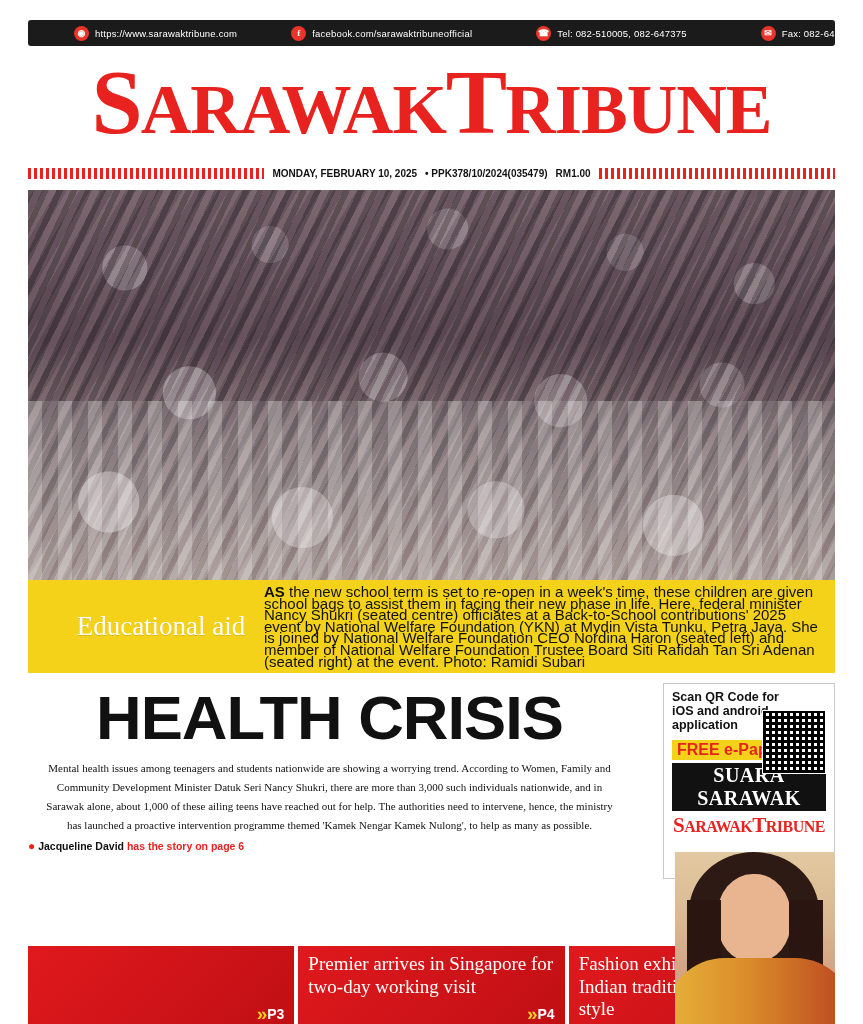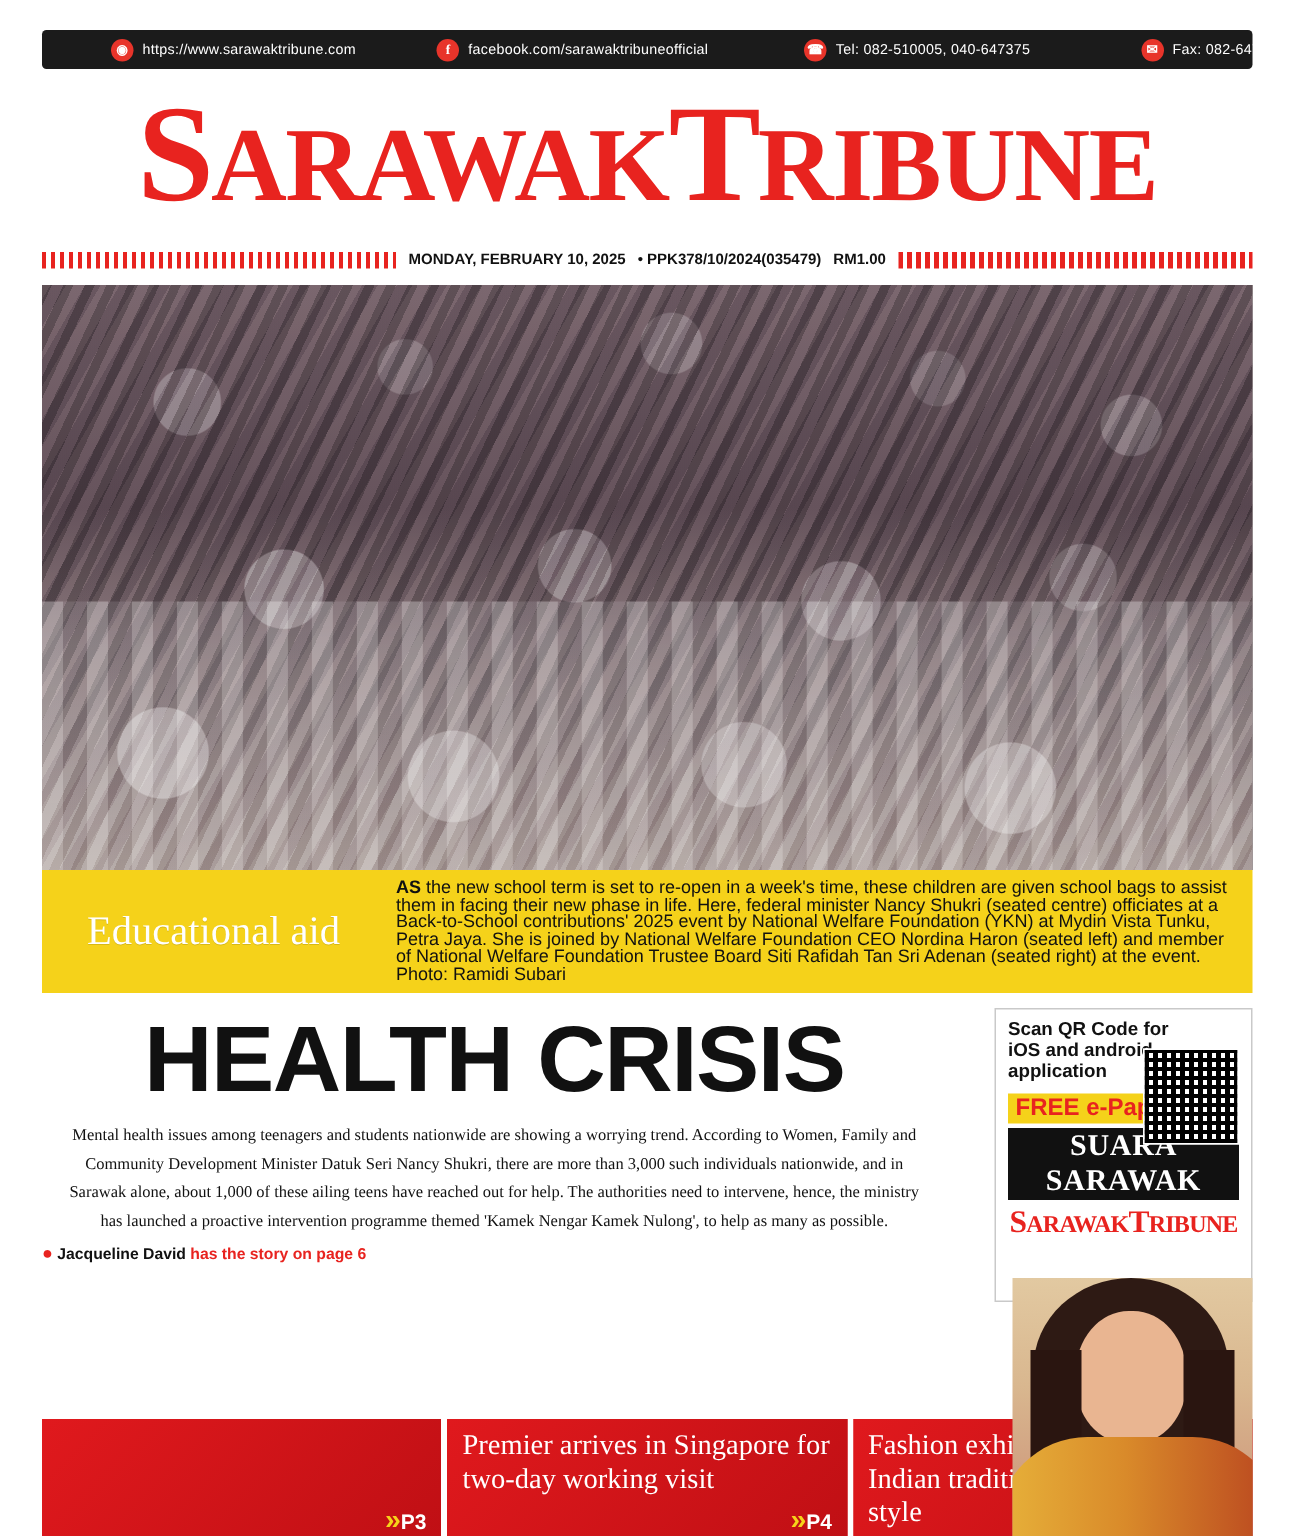--- a/index.html
+++ b/index.html
@@ -153,32 +153,33 @@
     background: #f5d21a;
     min-height: 58px;
   }
   .caption-strip .kicker {
     width: 236px;
     background: #f5d21a;
     display: flex;
     align-items: center;
     padding-left: 30px;
     box-sizing: border-box;
+    justify-content: center;
   }
   .caption-strip .kicker span {
     font-family: "Liberation Serif", serif;
     font-size: 27px;
     color: #ffffff;
     font-weight: normal;
     text-shadow: 0 1px 0 rgba(0,0,0,.12);
   }
   .caption-strip .body {
     flex: 1;
     padding: 6px 10px 6px 0;
-    font-size: 12px;
+    font-size: 15px;
     line-height: 11.6px;
     color: #111;
   }
   .caption-strip .body b { font-weight: bold; }
 
   
   .mainarea {
     display: flex;
     margin-top: 10px;
     height: 196px;
@@ -374,21 +375,21 @@
     <div class="cell web">
       <span class="badge-ico">◉</span>
       <span>https://www.sarawaktribune.com</span>
     </div>
     <div class="cell fb">
       <span class="badge-ico fb">f</span>
       <span>facebook.com/sarawaktribuneofficial</span>
     </div>
     <div class="cell tel">
       <span class="badge-ico">☎</span>
-      <span>Tel: 082-510005, 040-647375</span>
+      <span>Tel: 082-510005, 082-647375</span>
     </div>
     <div class="cell fax">
       <span class="badge-ico">✉</span>
       <span>Fax: 082-647371</span>
     </div>
   </div>
 
   <div class="masthead">
     <div class="logo"><span>S</span><span class="small">ARAWAK</span><span>T</span><span class="small">RIBUNE</span></div>
   </div>

